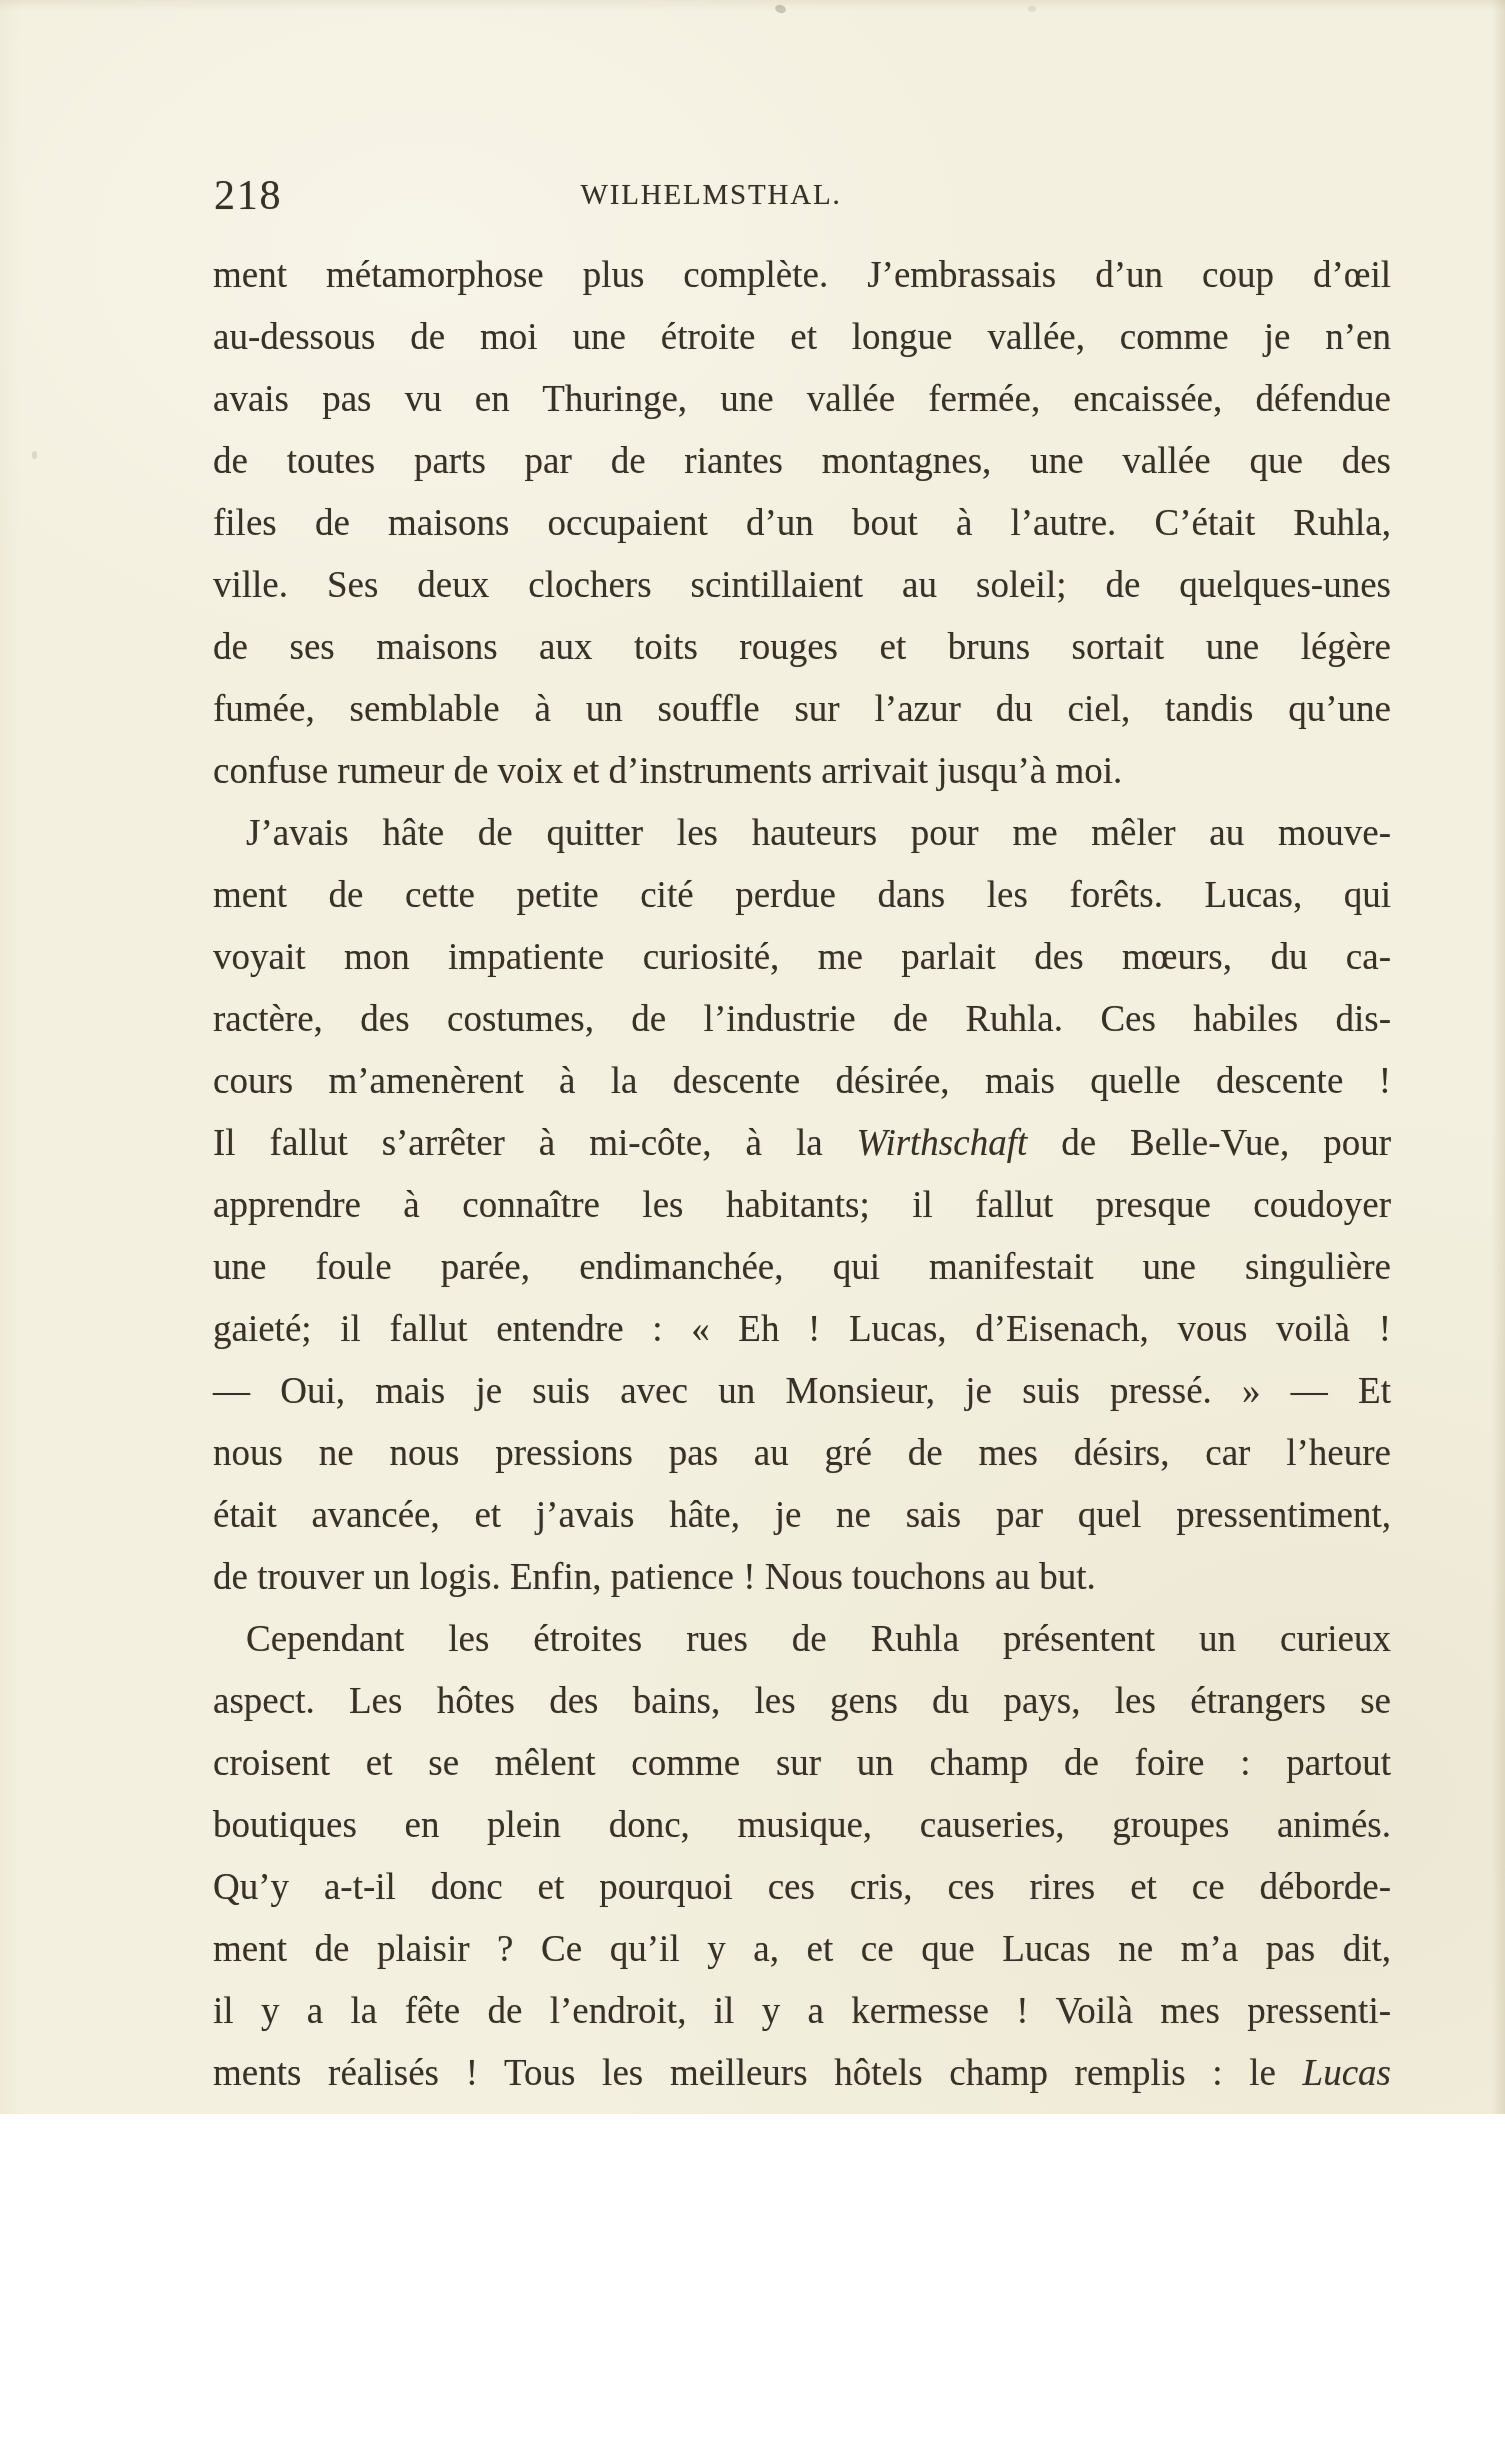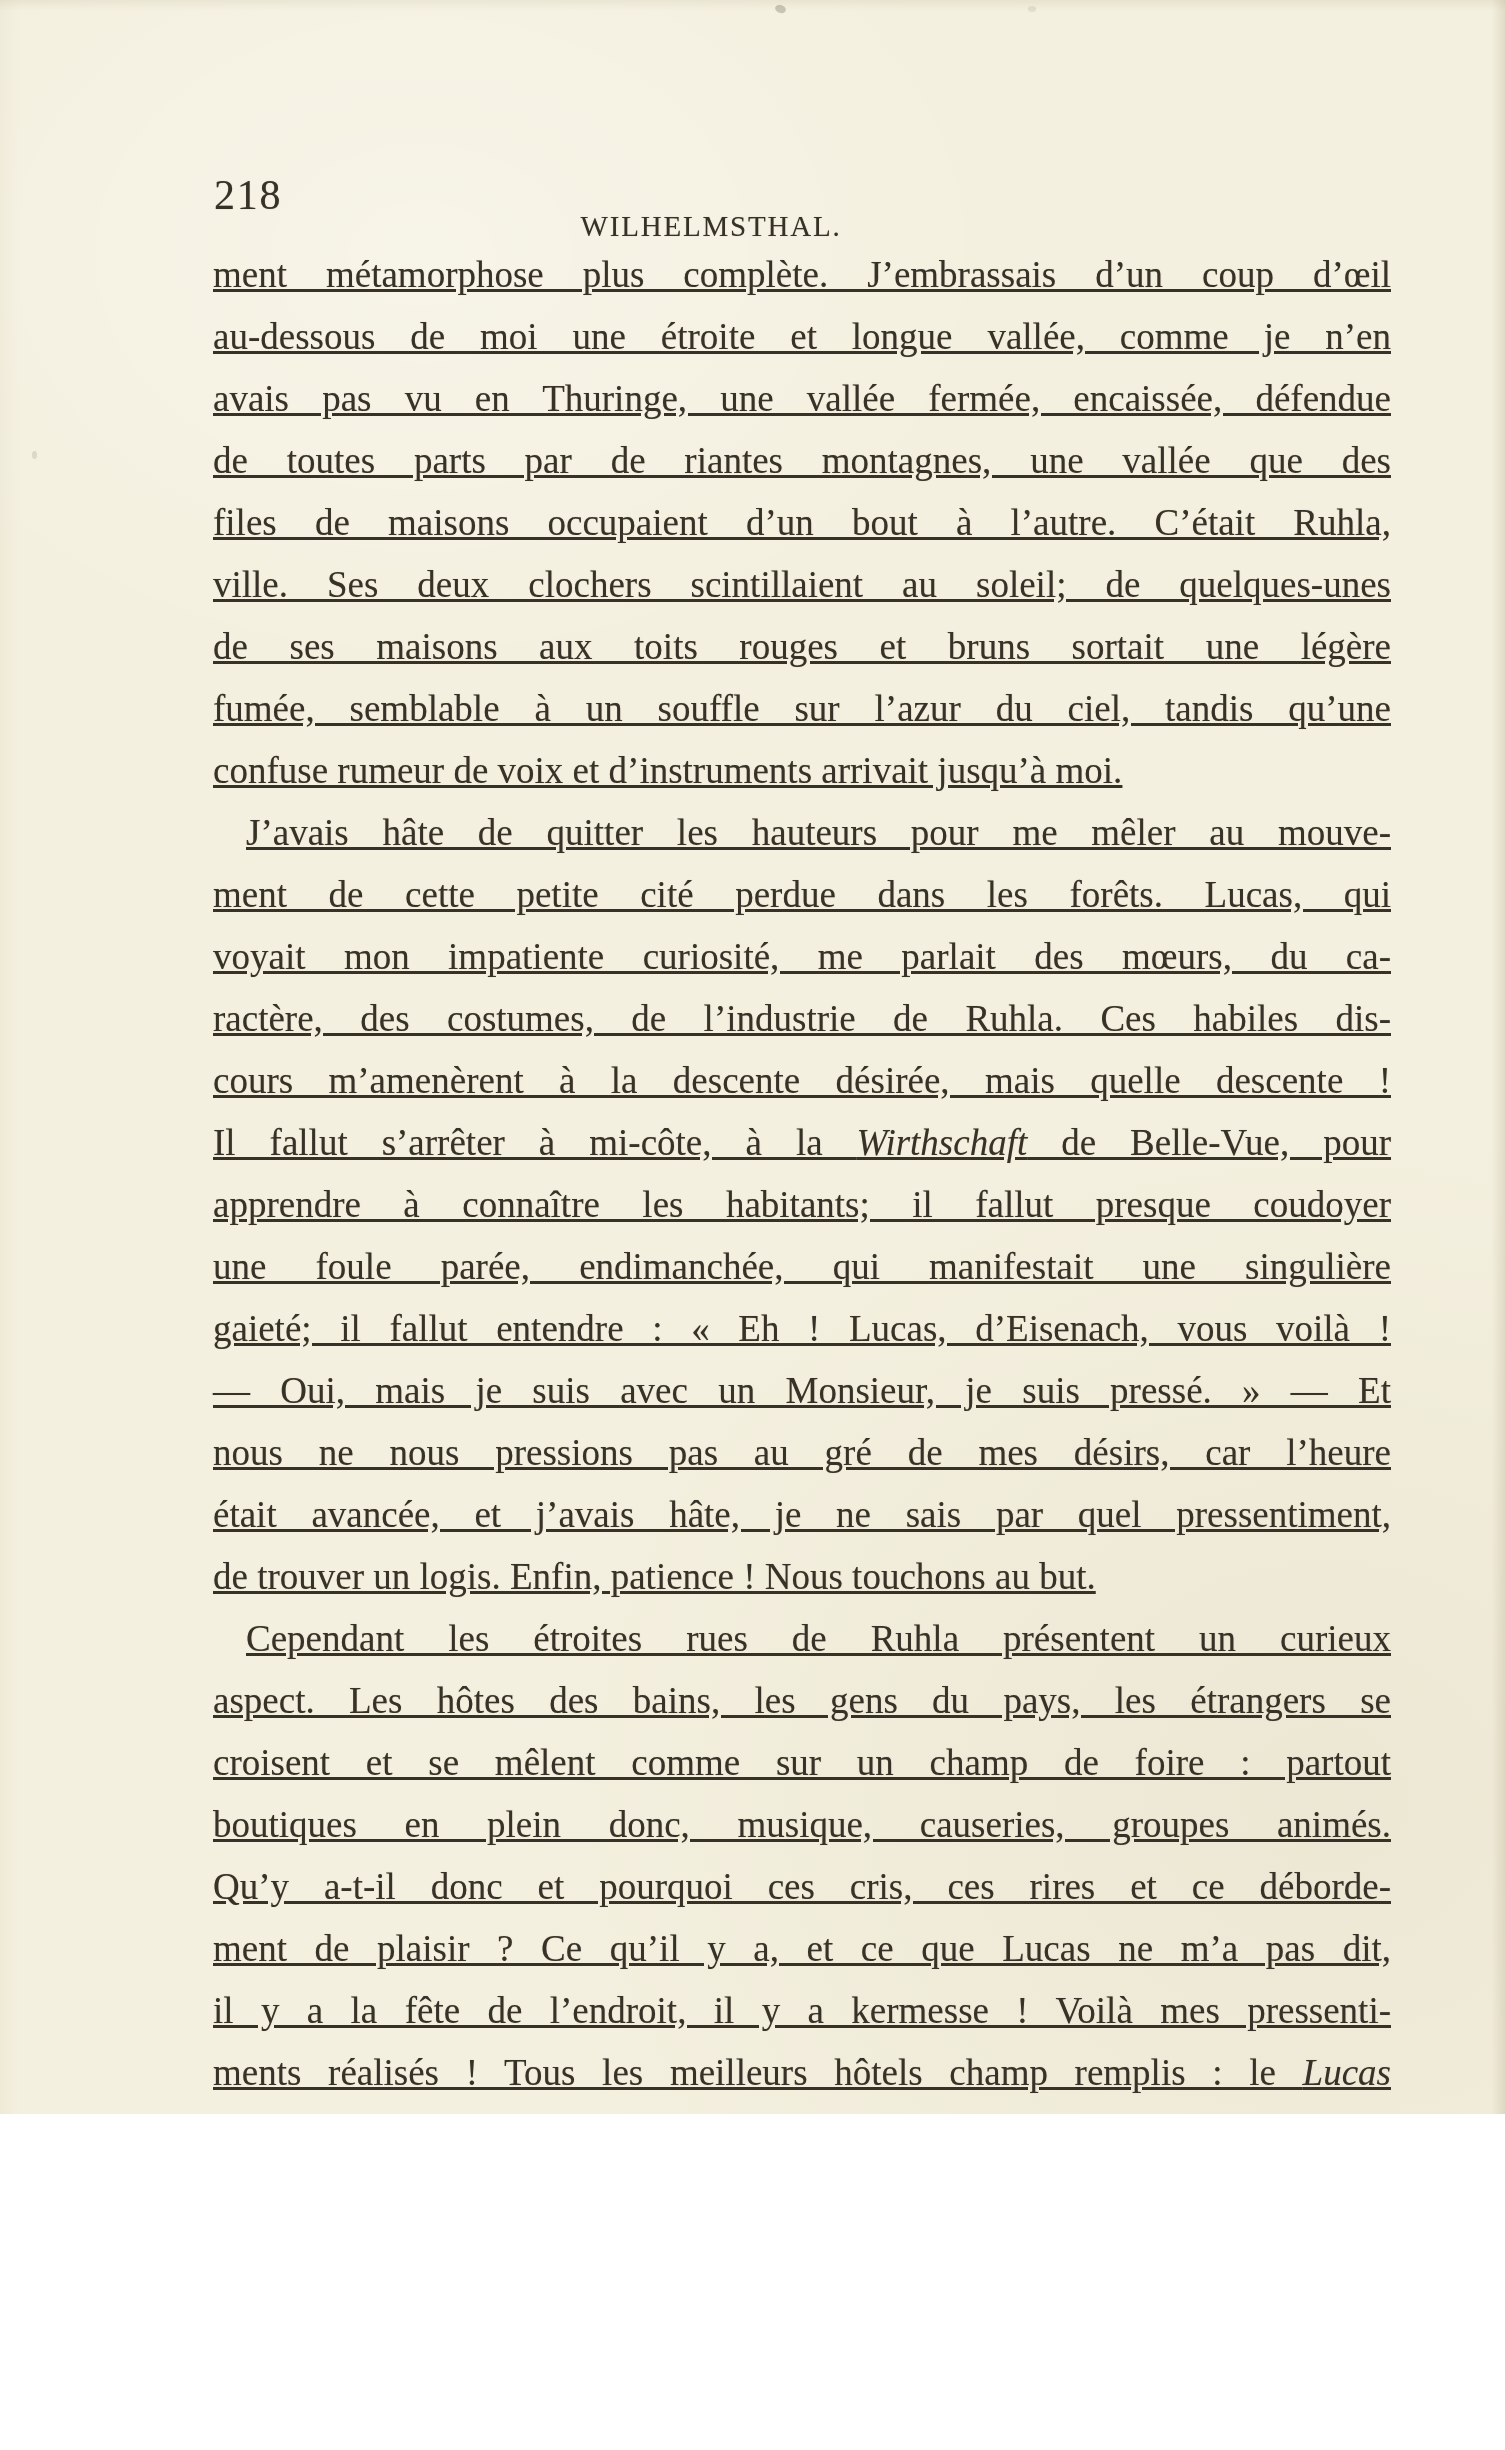--- a/index.html
+++ b/index.html
@@ -36,31 +36,29 @@
   .running-title {
     position: absolute;
     left: 711px;
     top: 180px;
     transform: translateX(-50%);
     font-size: 29px;
     line-height: 1;
     letter-spacing: 1.8px;
     white-space: nowrap;
     text-shadow: 0 0 0.9px rgba(56,48,38,0.4);
-    margin-top: 32px;
   }
   .text-block {
     position: absolute;
     left: 213px;
     top: 244px;
     width: 1178px;
     font-size: 37px;
     line-height: 62px;
     text-shadow: 0 0 0.9px rgba(56,48,38,0.35);
-    text-decoration: underline;
   }
   .line {
     height: 62px;
     text-align: justify;
     text-align-last: justify;
   }
   .line.rag { text-align-last: left; }
   .line.indent { text-indent: 33px; }
   .italic { font-style: italic; }
   .speck {

